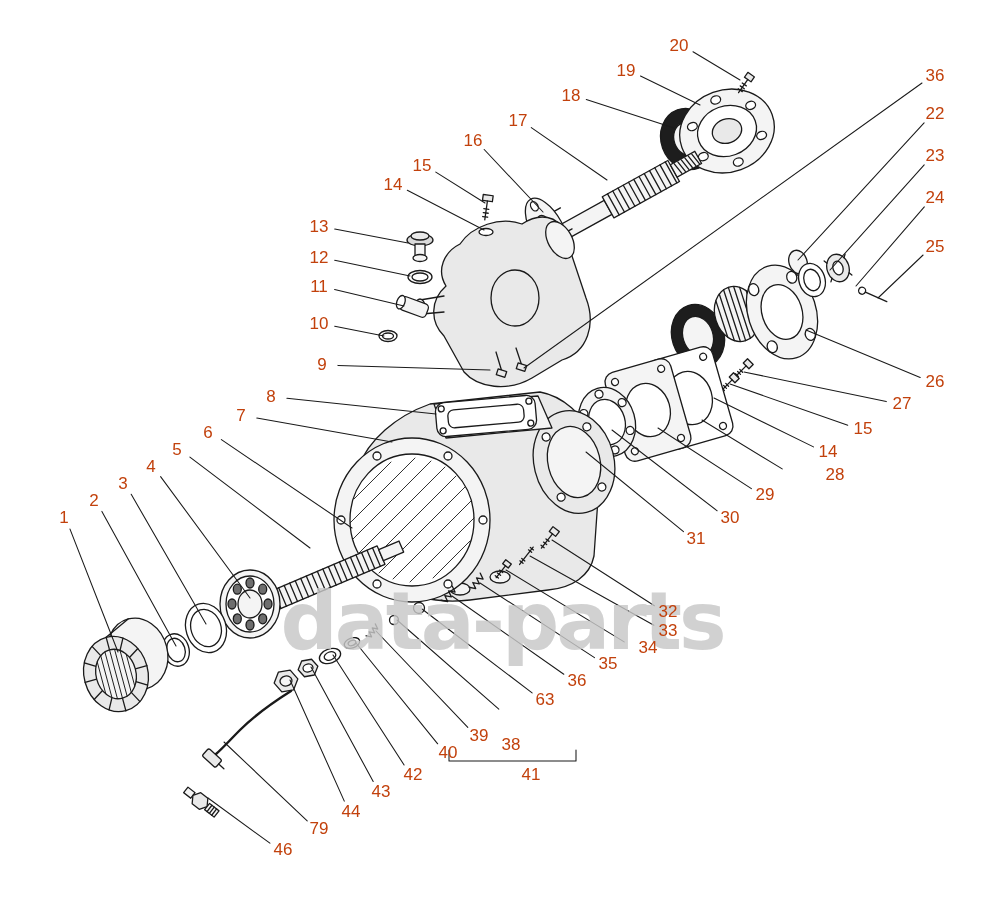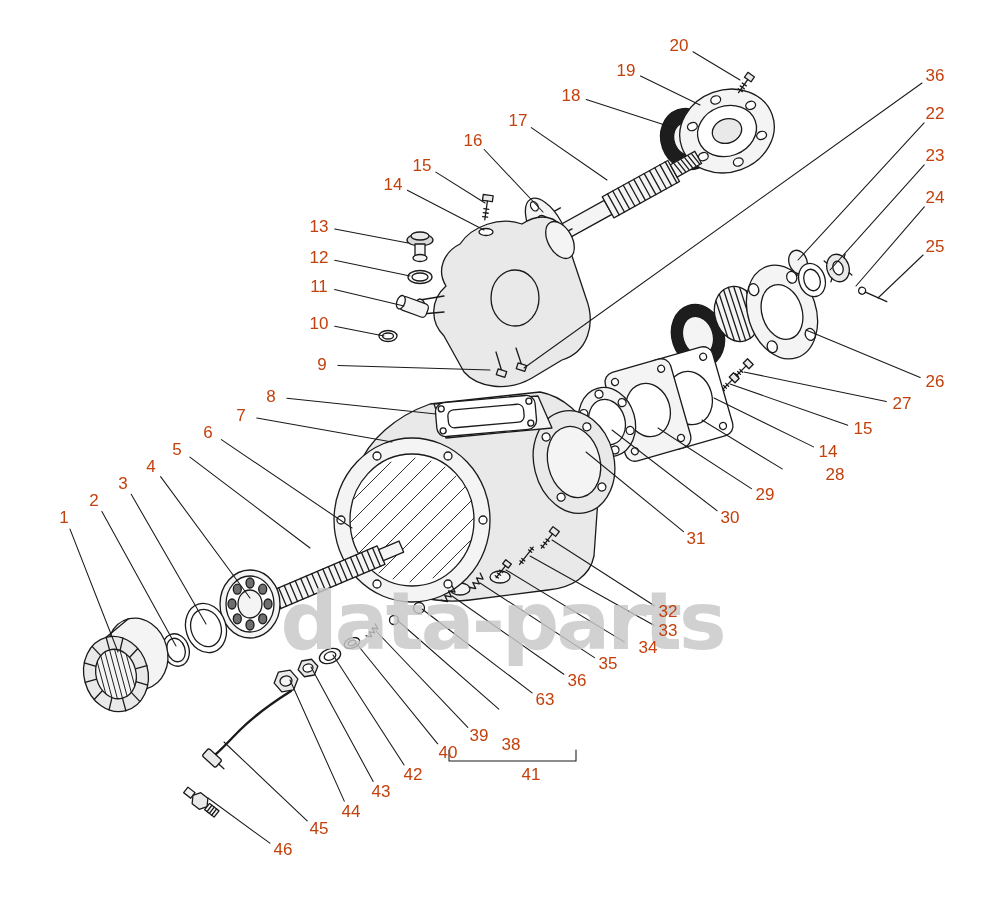--- a/index.html
+++ b/index.html
@@ -506,17 +506,17 @@
       <div class="callout" style="left: 638px; top: 648px; margin-left: 10px;">34</div>
       <div class="callout" style="left: 608px; top: 664px;">35</div>
       <div class="callout" style="left: 577px; top: 681px;">36</div>
       <div class="callout" style="left: 545px; top: 700px;">63</div>
       <div class="callout" style="left: 511px; top: 717px; margin-top: 28px;">38</div>
       <div class="callout" style="left: 479px; top: 736px;">39</div>
       <div class="callout" style="left: 448px; top: 753px;">40</div>
       <div class="callout" style="left: 413px; top: 775px;">42</div>
       <div class="callout" style="left: 381px; top: 792px;">43</div>
       <div class="callout" style="left: 351px; top: 812px;">44</div>
-      <div class="callout" style="left: 319px; top: 829px;">45</div>
+      <div class="callout" style="left: 319px; top: 829px;">79</div>
       <div class="callout" style="left: 283px; top: 850px;">46</div>
       <div class="callout" style="left: 531px; top: 775px;">41</div>
     </div>
 </div>
 
 </body></html>

